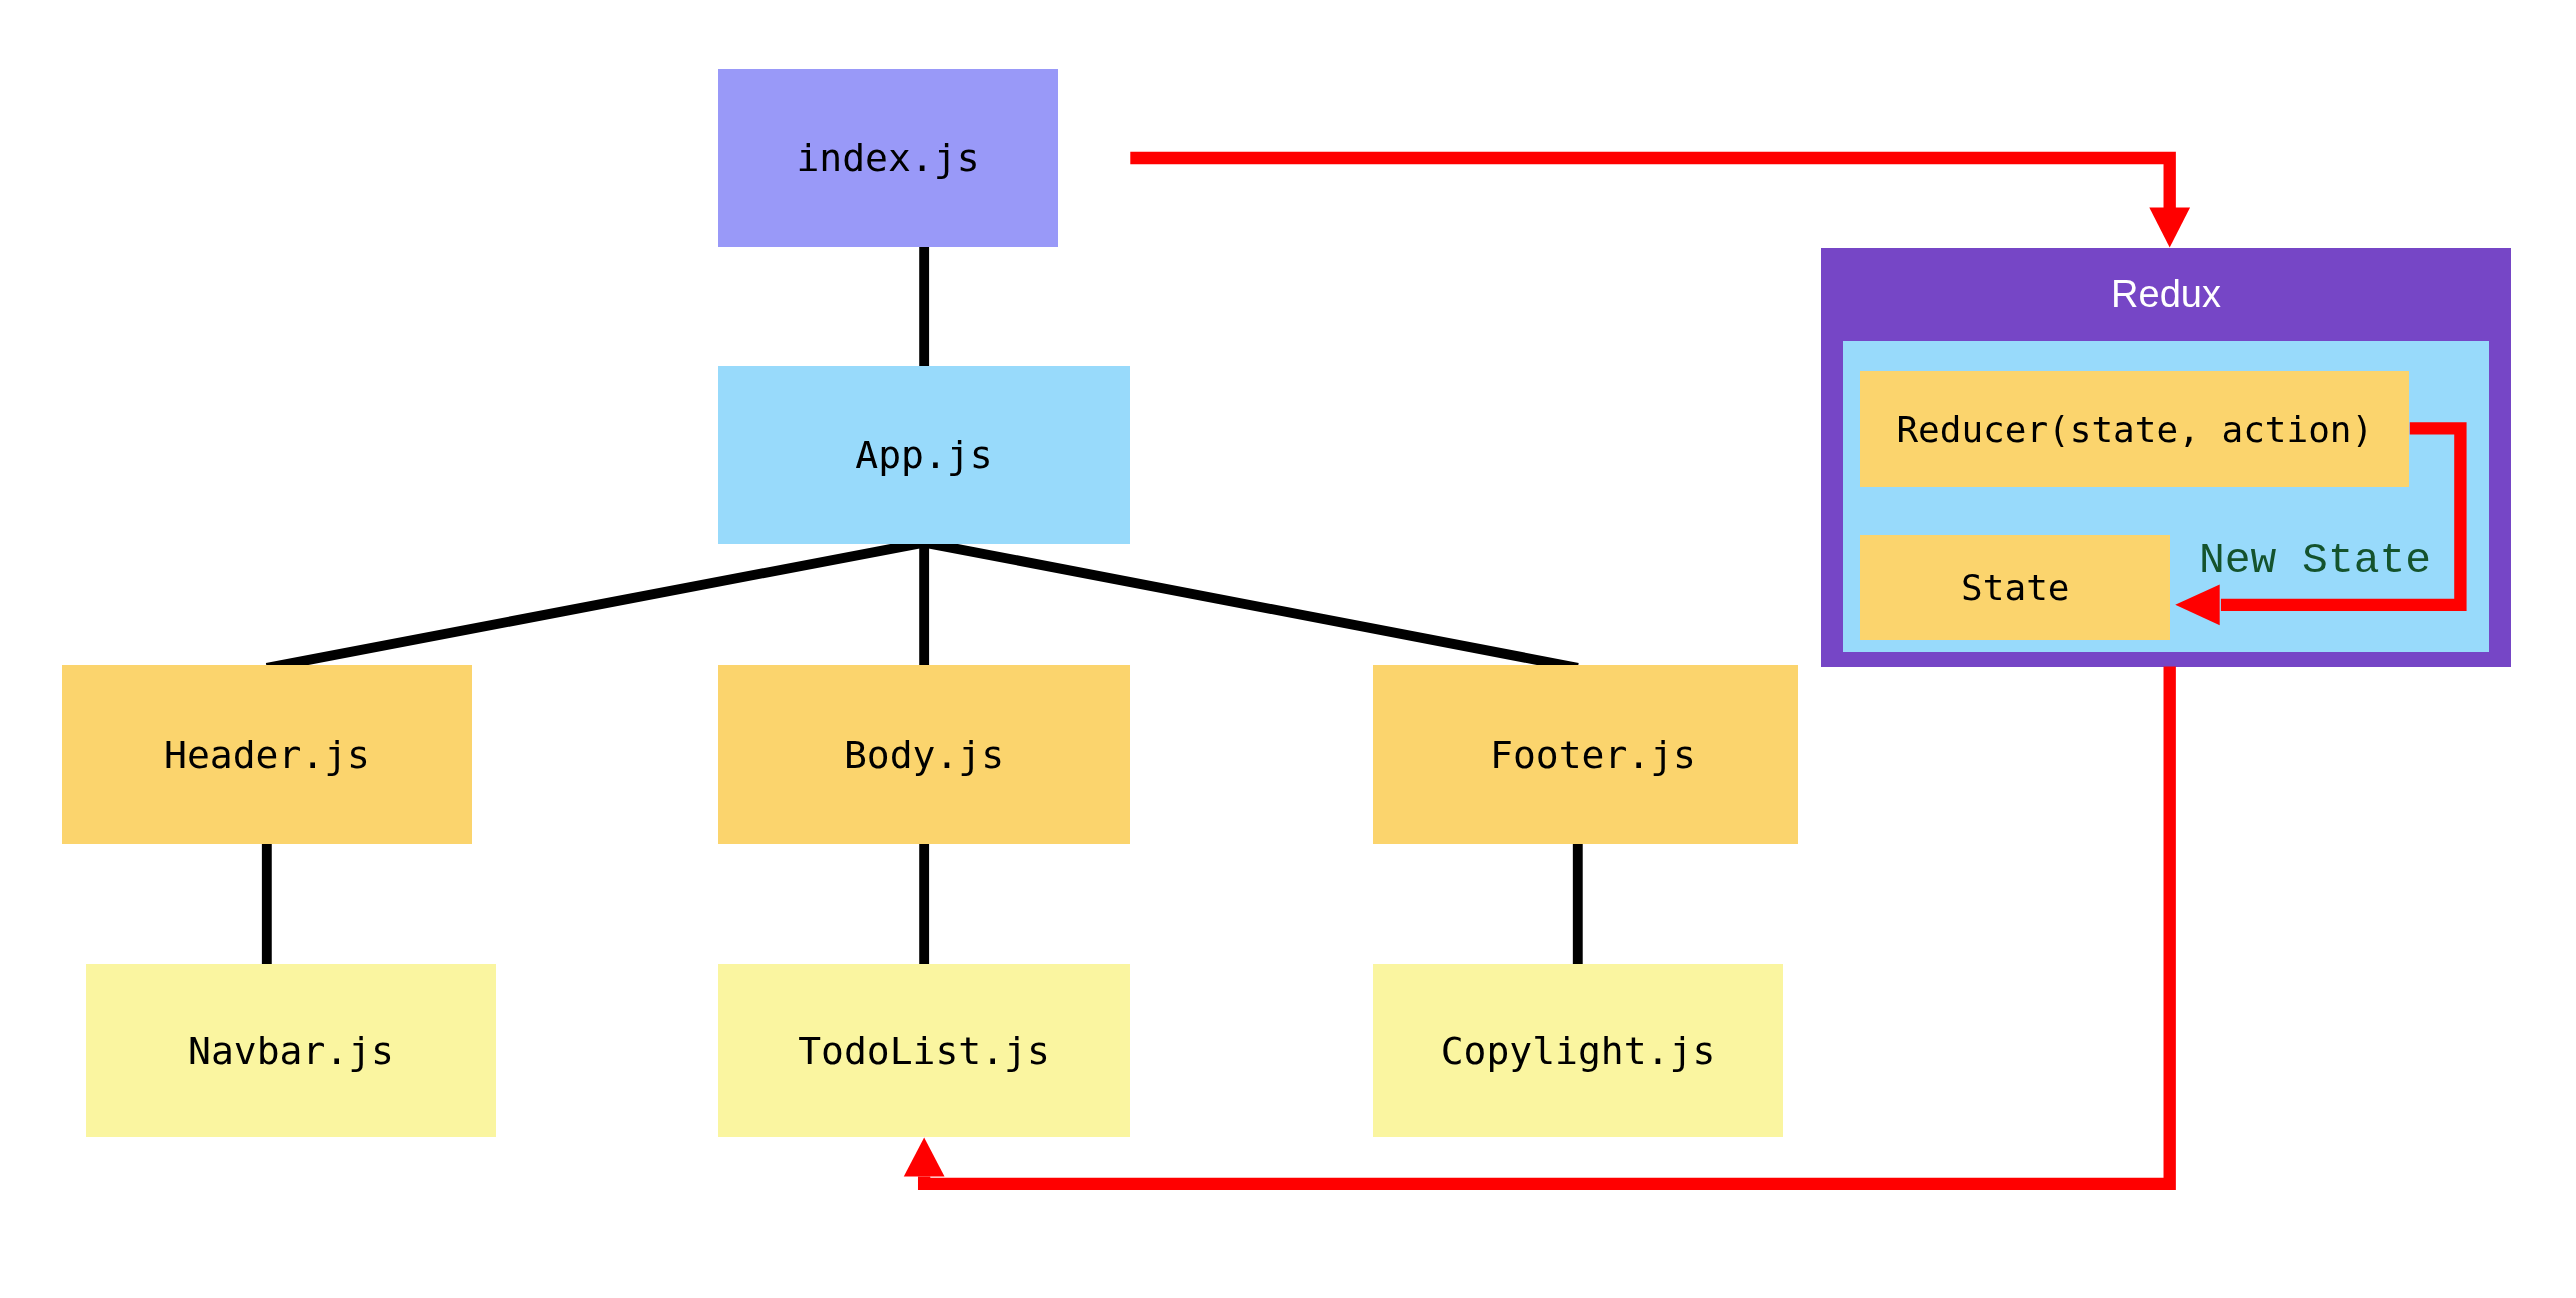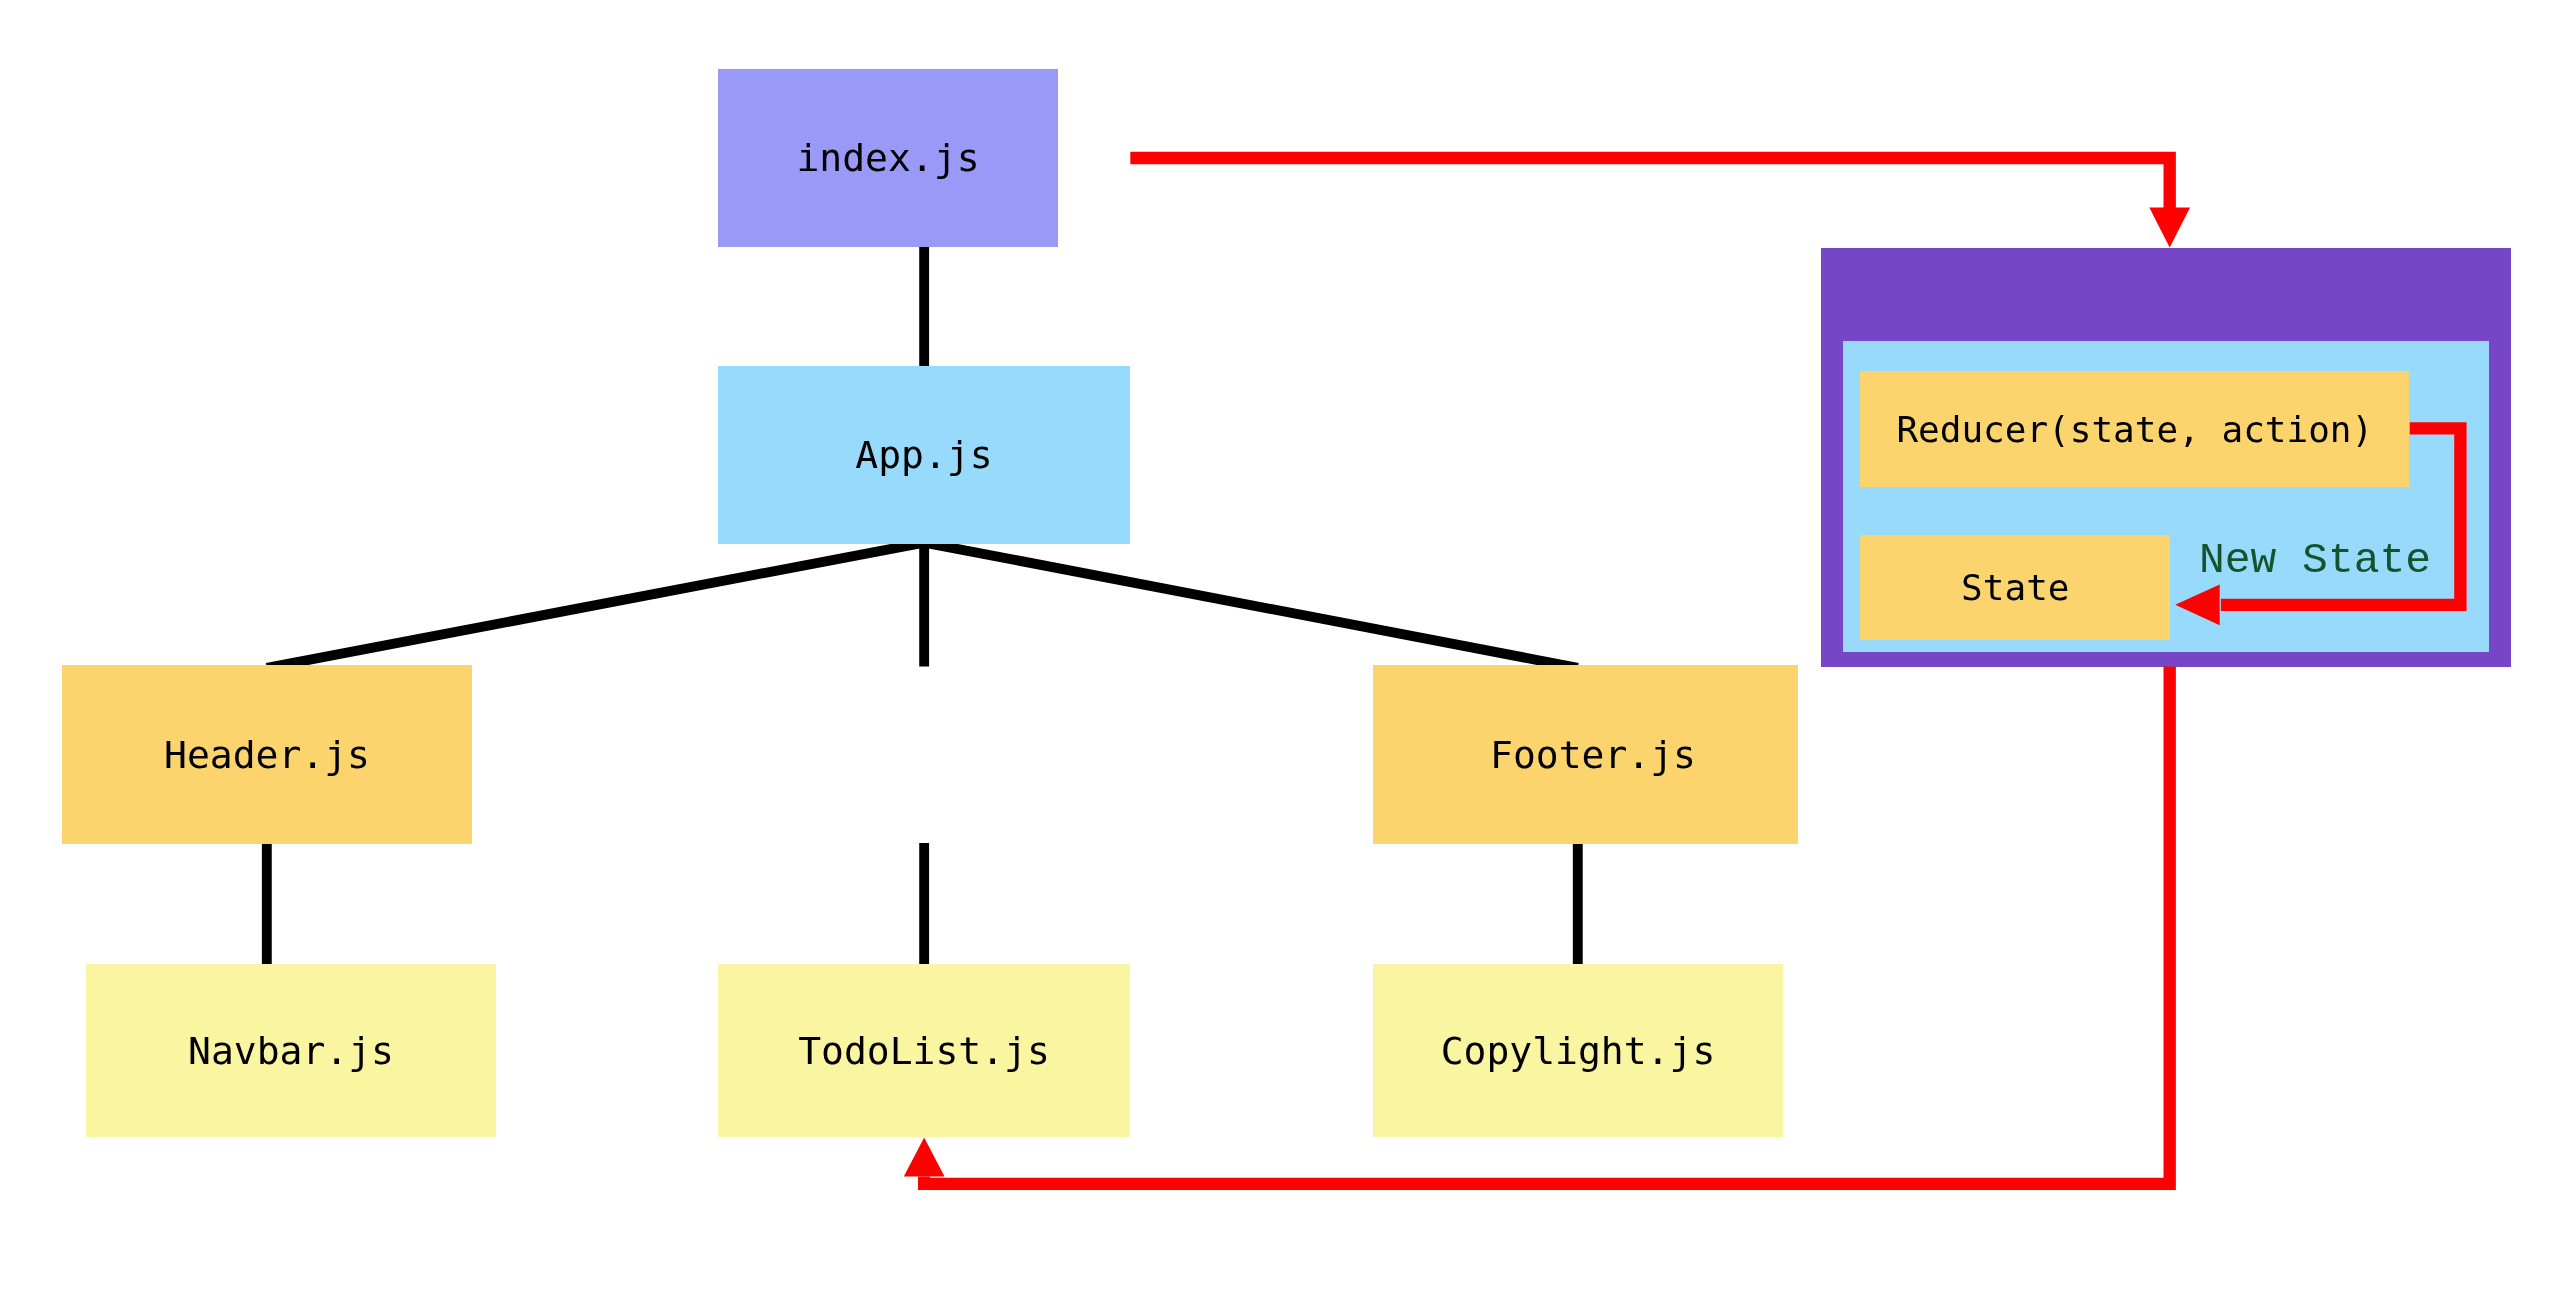--- a/index.html
+++ b/index.html
@@ -66,38 +66,42 @@
   </div>
 
   <div class="node skyblue" style="left:718px;top:366px;width:412px;height:178px;">
     <span>App.js</span>
   </div>
 
   <div class="node amber" style="left:62px;top:665px;width:410px;height:179px;">
     <span>Header.js</span>
   </div>
 
+  <div class="node amber" style="left:718px;top:665px;width:412px;height:179px;">
+    <span>Body.js</span>
+  </div>
 
   <div class="node amber" style="left:1373px;top:665px;width:410px;height:179px;padding-left:15px;">
     <span>Footer.js</span>
   </div>
 
   <div class="node paleyellow" style="left:62px;top:964px;width:410px;height:173px;margin-left:24px;">
     <span>Navbar.js</span>
   </div>
 
   <div class="node paleyellow" style="left:718px;top:964px;width:412px;height:173px;">
     <span>TodoList.js</span>
   </div>
 
   <div class="node paleyellow" style="left:1373px;top:964px;width:410px;height:173px;">
     <span>Copylight.js</span>
   </div>
 
   <div class="redux">
+    <div class="redux-title">Redux</div>
     <div class="redux-panel">
       <div class="redux-box reducer-box">
         <span>Reducer(state, action)</span>
       </div>
       <div class="redux-box state-box">
         <span>State</span>
       </div>
       <div class="new-state">New State</div>
     </div>
   </div>

